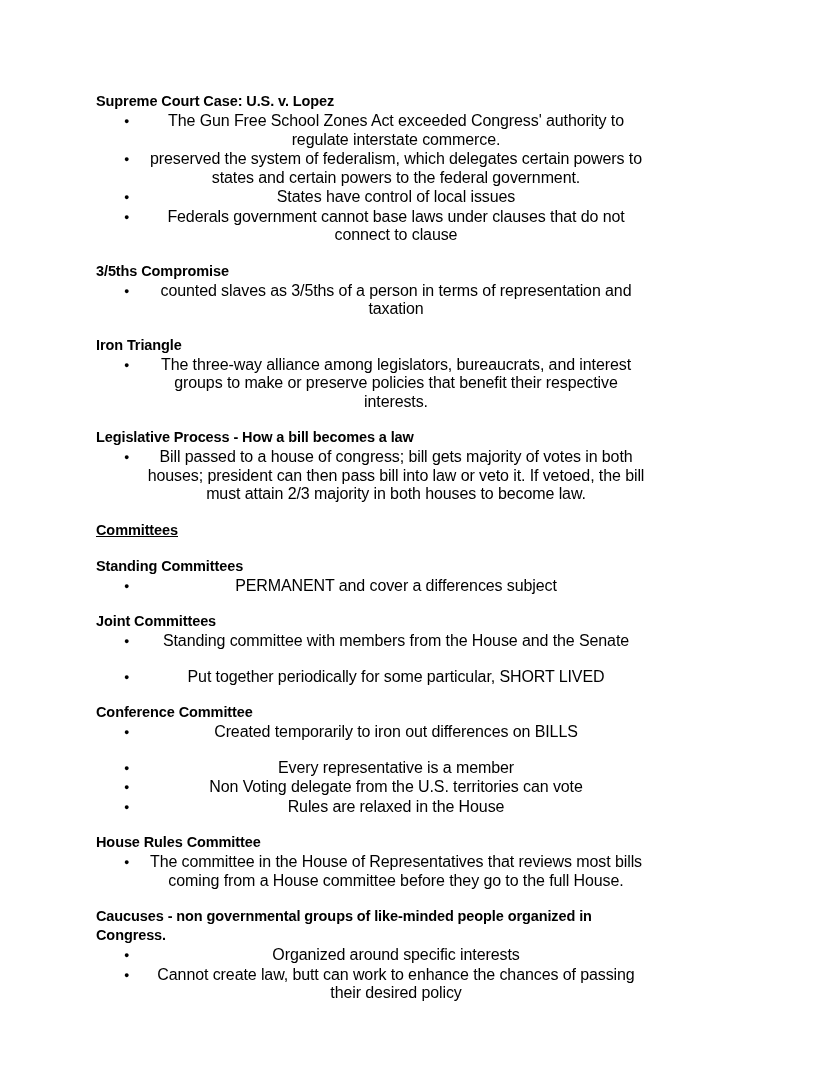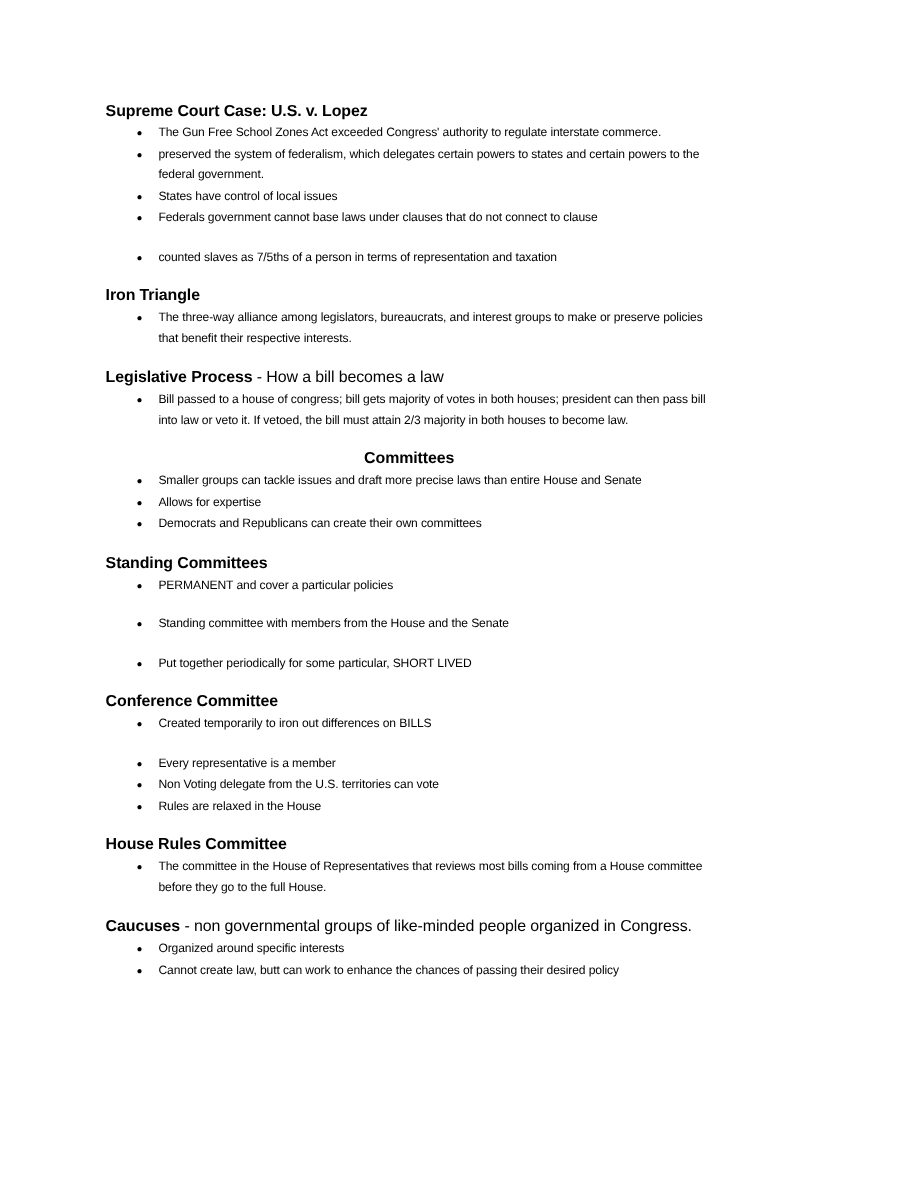--- a/index.html
+++ b/index.html
@@ -28,37 +28,38 @@
     margin-bottom: 0;
   }
   .heading {
     font-size: 14.5px;
     line-height: 19px;
     font-weight: bold;
     margin: 0 0 1px 0;
     letter-spacing: -0.1px;
   }
   .heading.underline {
-    text-align: center;
+    text-decoration: underline;
   }
   .heading .tail {
-    font-weight: normal;
+    font-weight: bold;
   }
   ul.bullets {
     list-style: none;
     margin: 0;
     padding: 0;
   }
   ul.bullets li {
     position: relative;
     padding-left: 48px;
-    font-size: 11px;
+    font-size: 16px;
     line-height: 18.5px;
     margin: 0 0 1px 0;
     letter-spacing: -0.1px;
+    text-align: center;
   }
   ul.bullets li::before {
     content: "\25CF";
     position: absolute;
     left: 28px;
     top: 0;
     font-size: 9px;
     line-height: 19px;
     color: #000;
   }
@@ -71,51 +72,48 @@
       <div class="section">
         <div class="heading"><span>Supreme Court Case: U.S. v. Lopez</span></div>
         <ul class="bullets">
           <li>The Gun Free School Zones Act exceeded Congress' authority to regulate interstate commerce.</li>
           <li>preserved the system of federalism, which delegates certain powers to states and certain powers to the federal government.</li>
           <li>States have control of local issues</li>
           <li>Federals government cannot base laws under clauses that do not connect to clause</li>
         </ul>
       </div>
       <div class="section">
+        <div class="heading"><span>3/5ths Compromise</span></div>
         <ul class="bullets">
-          <li>counted slaves as 7/5ths of a person in terms of representation and taxation</li>
+          <li>counted slaves as 3/5ths of a person in terms of representation and taxation</li>
         </ul>
       </div>
       <div class="section">
         <div class="heading"><span>Iron Triangle</span></div>
         <ul class="bullets">
           <li>The three-way alliance among legislators, bureaucrats, and interest groups to make or preserve policies that benefit their respective interests.</li>
         </ul>
       </div>
       <div class="section">
         <div class="heading"><span>Legislative Process</span><span class="tail"> - How a bill becomes a law</span></div>
         <ul class="bullets">
           <li>Bill passed to a house of congress; bill gets majority of votes in both houses; president can then pass bill into law or veto it. If vetoed, the bill must attain 2/3 majority in both houses to become law.</li>
         </ul>
       </div>
       <div class="section">
         <div class="heading underline"><span>Committees</span></div>
-        <ul class="bullets">
-          <li>Smaller groups can tackle issues and draft more precise laws than entire House and Senate</li>
-          <li>Allows for expertise</li>
-          <li>Democrats and Republicans can create their own committees</li>
-        </ul>
       </div>
       <div class="section">
         <div class="heading"><span>Standing Committees</span></div>
         <ul class="bullets">
-          <li>PERMANENT and cover a particular policies</li>
+          <li>PERMANENT and cover a differences subject</li>
         </ul>
       </div>
       <div class="section">
+        <div class="heading"><span>Joint Committees</span></div>
         <ul class="bullets">
           <li>Standing committee with members from the House and the Senate</li>
         </ul>
       </div>
       <div class="section">
         <ul class="bullets">
           <li>Put together periodically for some particular, SHORT LIVED</li>
         </ul>
       </div>
       <div class="section">

